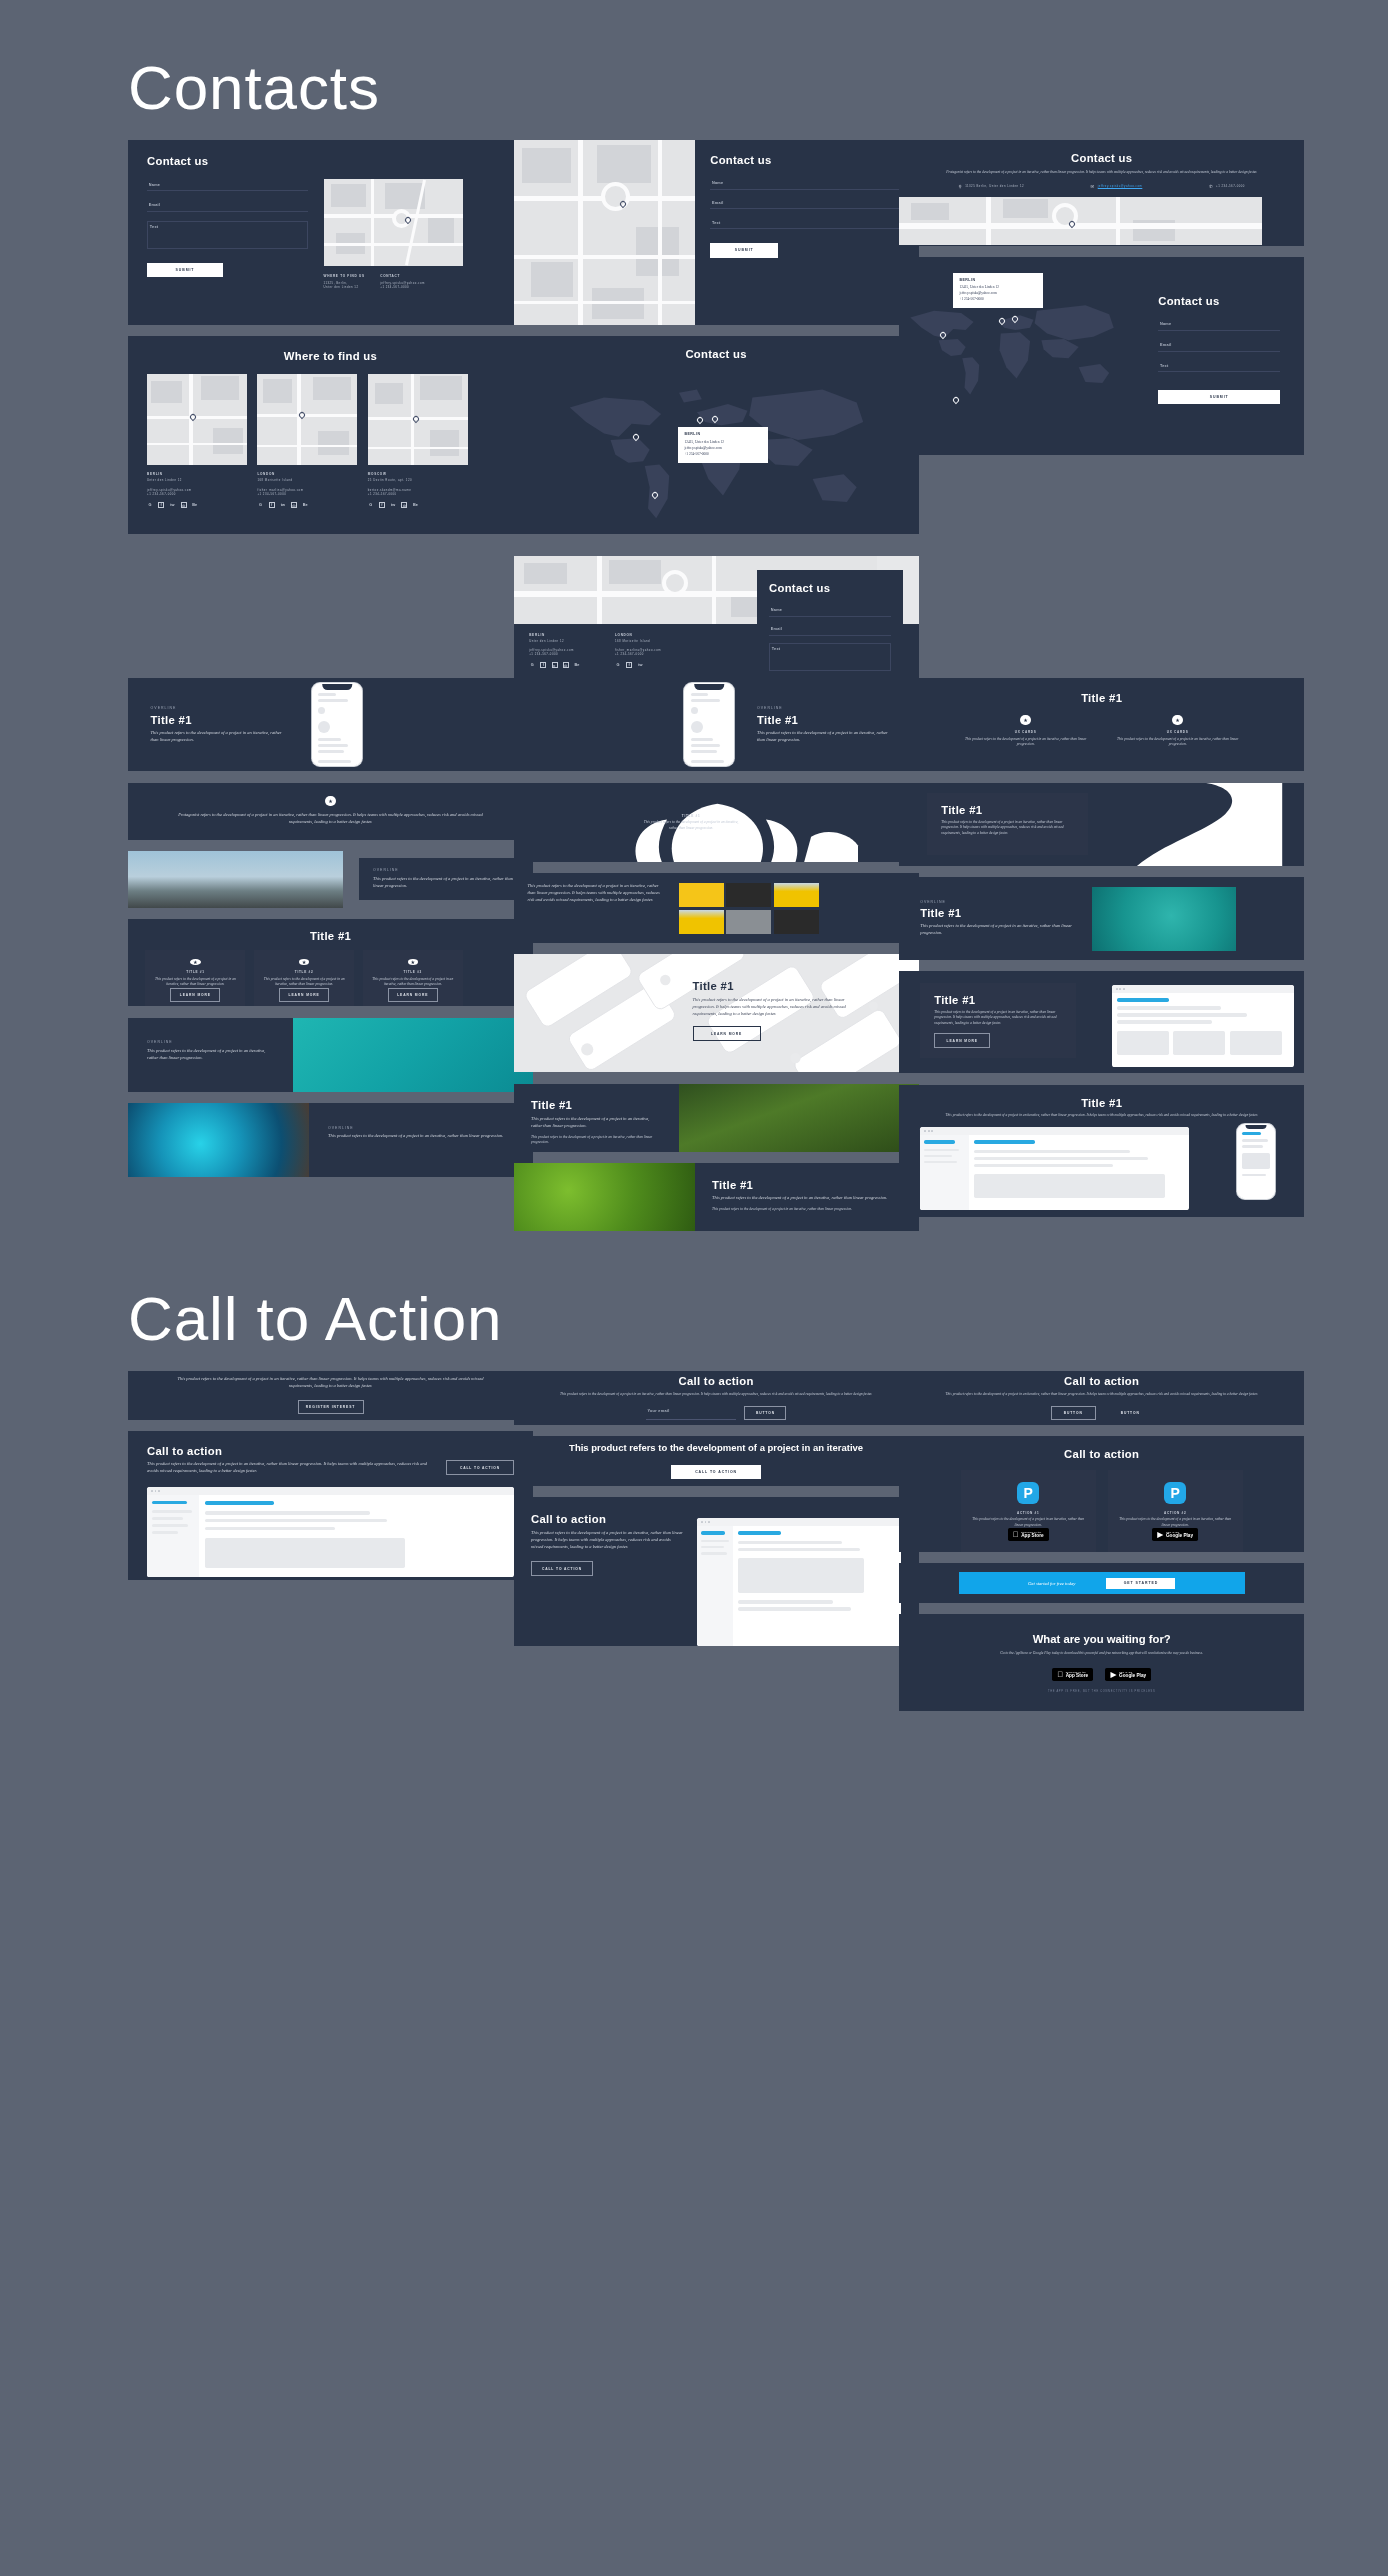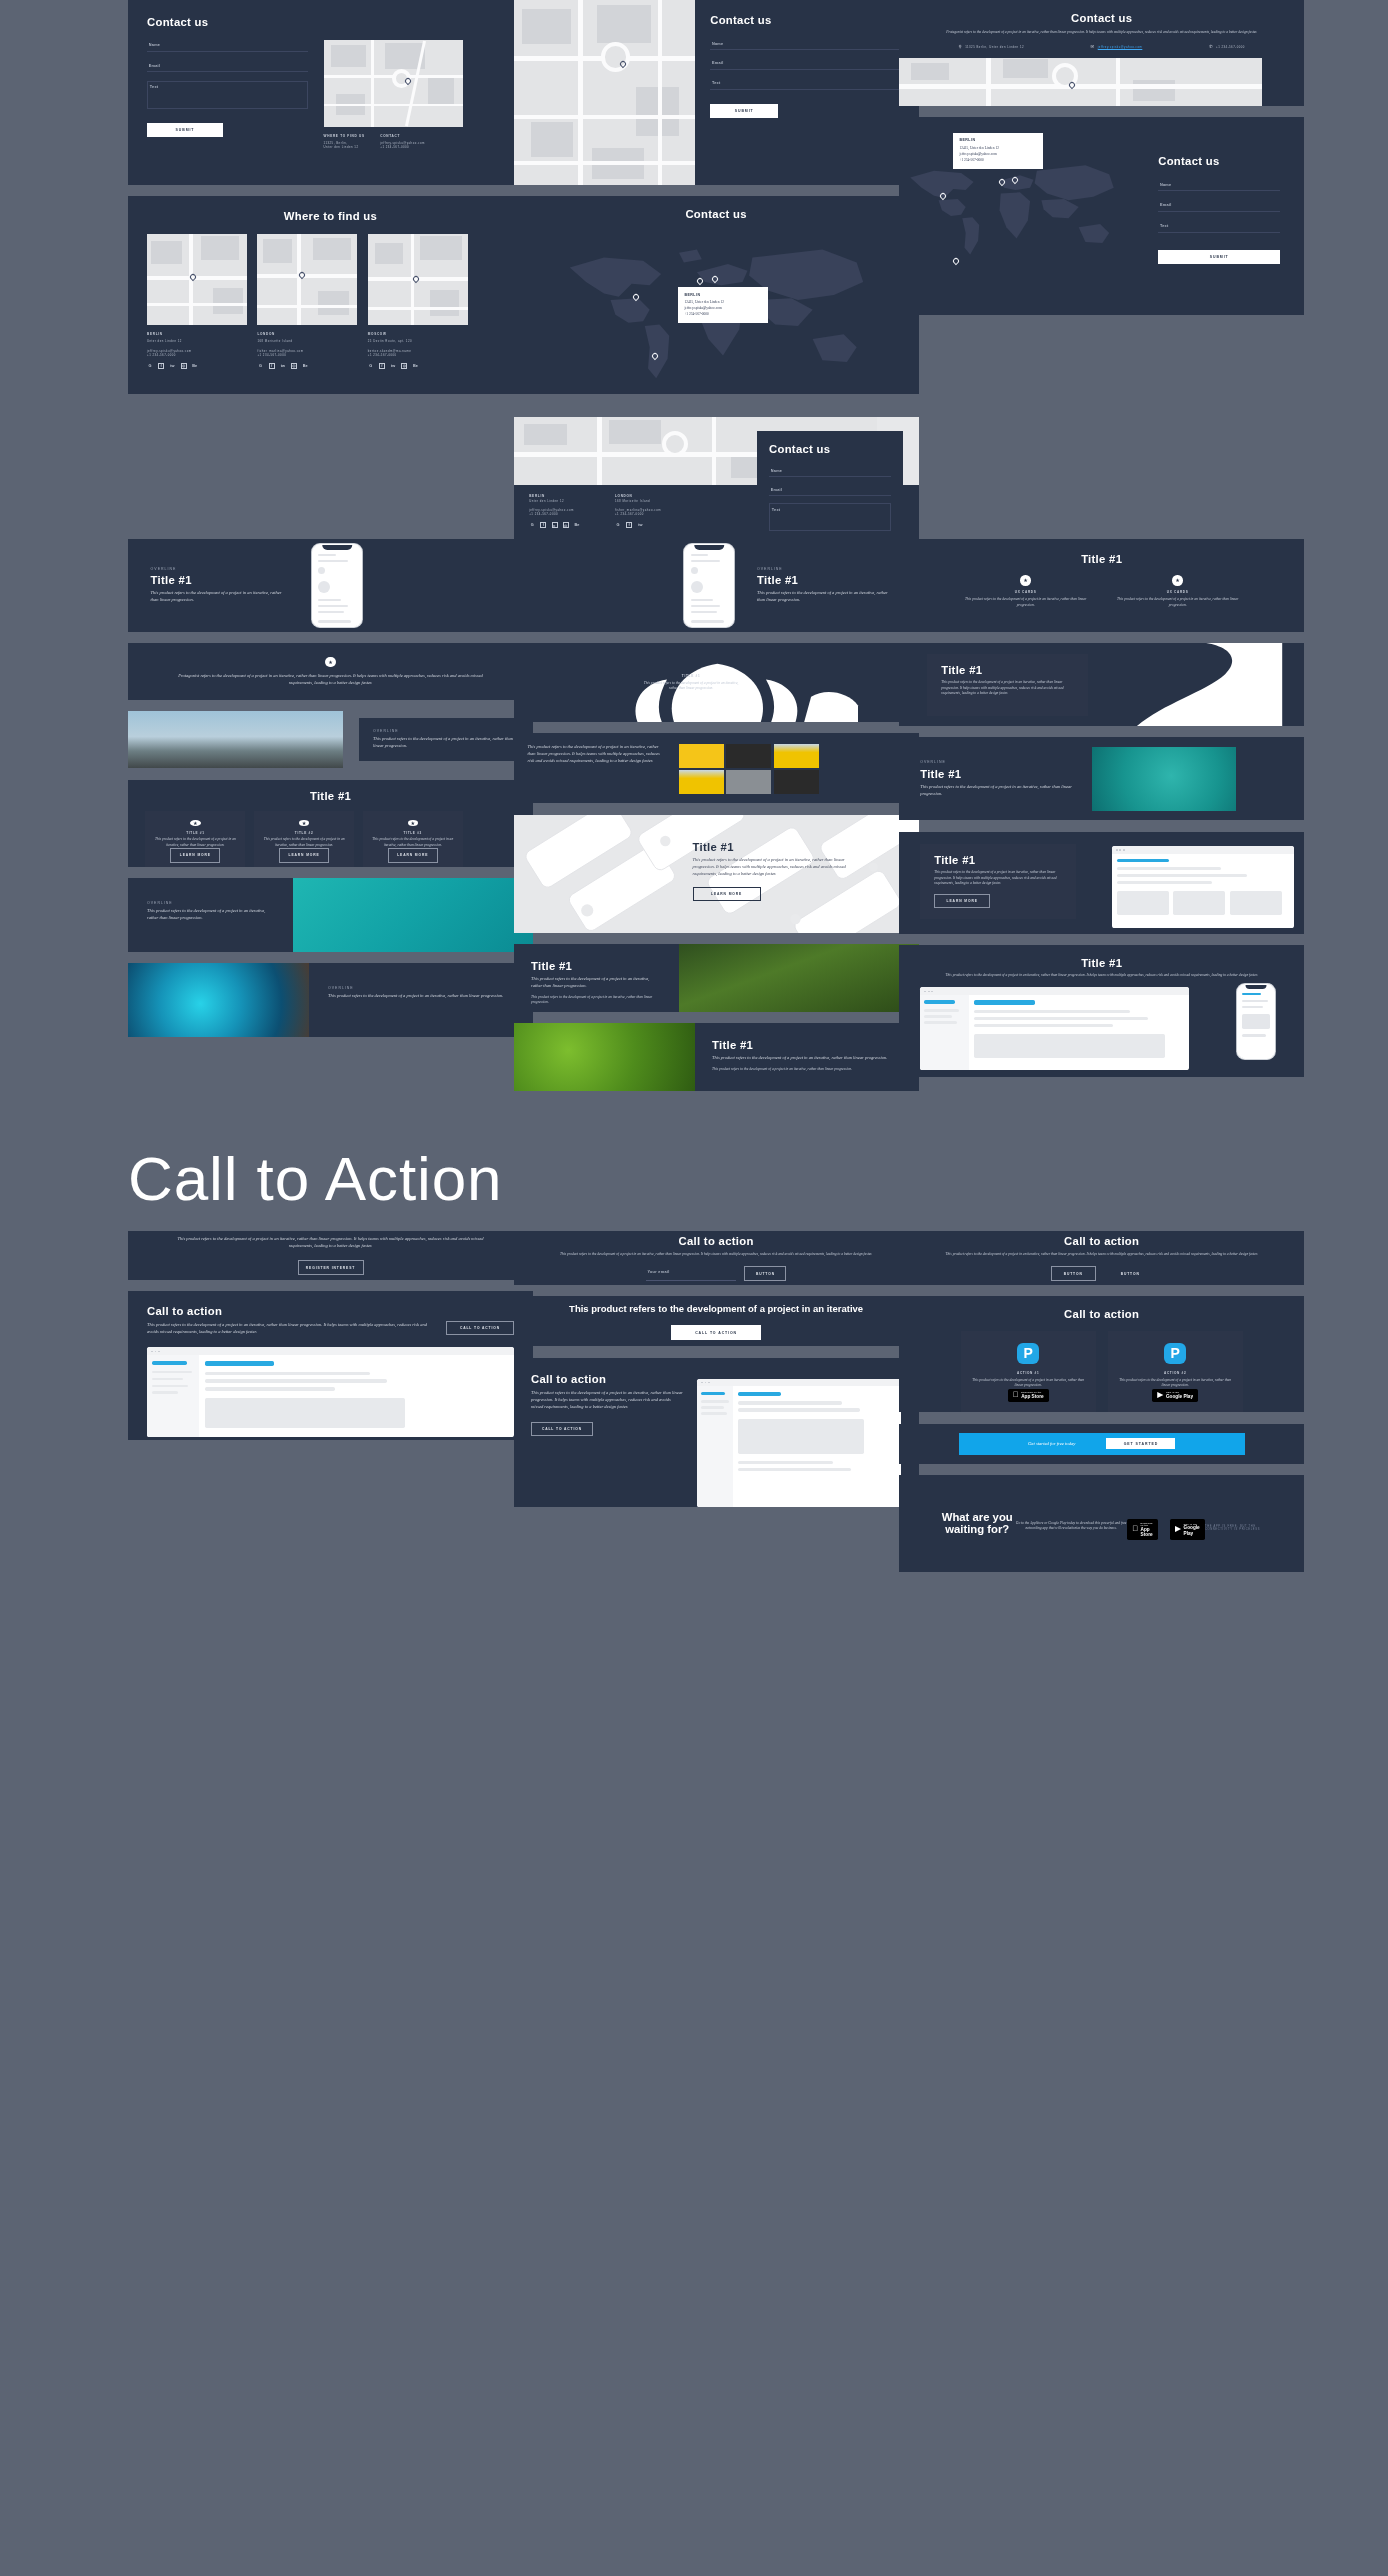--- a/index.html
+++ b/index.html
@@ -219,20 +219,23 @@
 
   .blue-band { background: #11a5ea; display: flex; align-items: center; justify-content: center; gap: 31px; }
   .blue-band .bb-t { font-family: "Liberation Serif", serif; font-style: italic; font-size: 4.7px; color: #fff;}
   .center { text-align: center; }
 </style>
 </head>
 <body>
 
 <div class="page">
 
+  <div class="sec-contacts">
+    <div class="section-title">Contacts</div>
+  </div>
 
   <div class="grid">
 
     <div class="col">
 
       <div class="card" style="height:185px;padding:15.6px 19px;">
         <div class="h-title big" style="margin-bottom:12px;">Contact us</div>
         <div style="display:flex;gap:15.6px;">
           <div style="width:161px;">
             <div class="field">Name</div>
@@ -922,21 +925,21 @@
         </div>
       </div>
 
       <div class="card" style="height:40px;display:flex;align-items:center;justify-content:center;">
         <div class="blue-band" style="width:286px;height:22px;">
           <span class="bb-t">Get started for free today</span>
           <span class="btn-solid" style="width:69px;padding:3.5px 0;">GET STARTED</span>
         </div>
       </div>
 
-      <div class="card" style="height:97px;display:flex;flex-direction:row;align-items:center;justify-content:flex-start;padding:0 40px;">
+      <div class="card" style="height:97px;display:flex;flex-direction:column;align-items:center;justify-content:center;padding:0 40px;">
         <div class="center" style="font-size:11.3px;font-weight:bold;color:#fff;">What are you waiting for?</div>
         <div class="body-xs center" style="margin-top:6px;">Go to the AppStore or Google Play today to download this powerful and free networking app that will revolutionize the way you do business.</div>
         <div style="display:flex;gap:12px;margin-top:12px;">
           <div class="store">
             <span class="glyph"></span>
             <span class="tx">
               <span class="a">Download on the</span>
               <span class="b">App Store</span>
             </span>
           </div>

